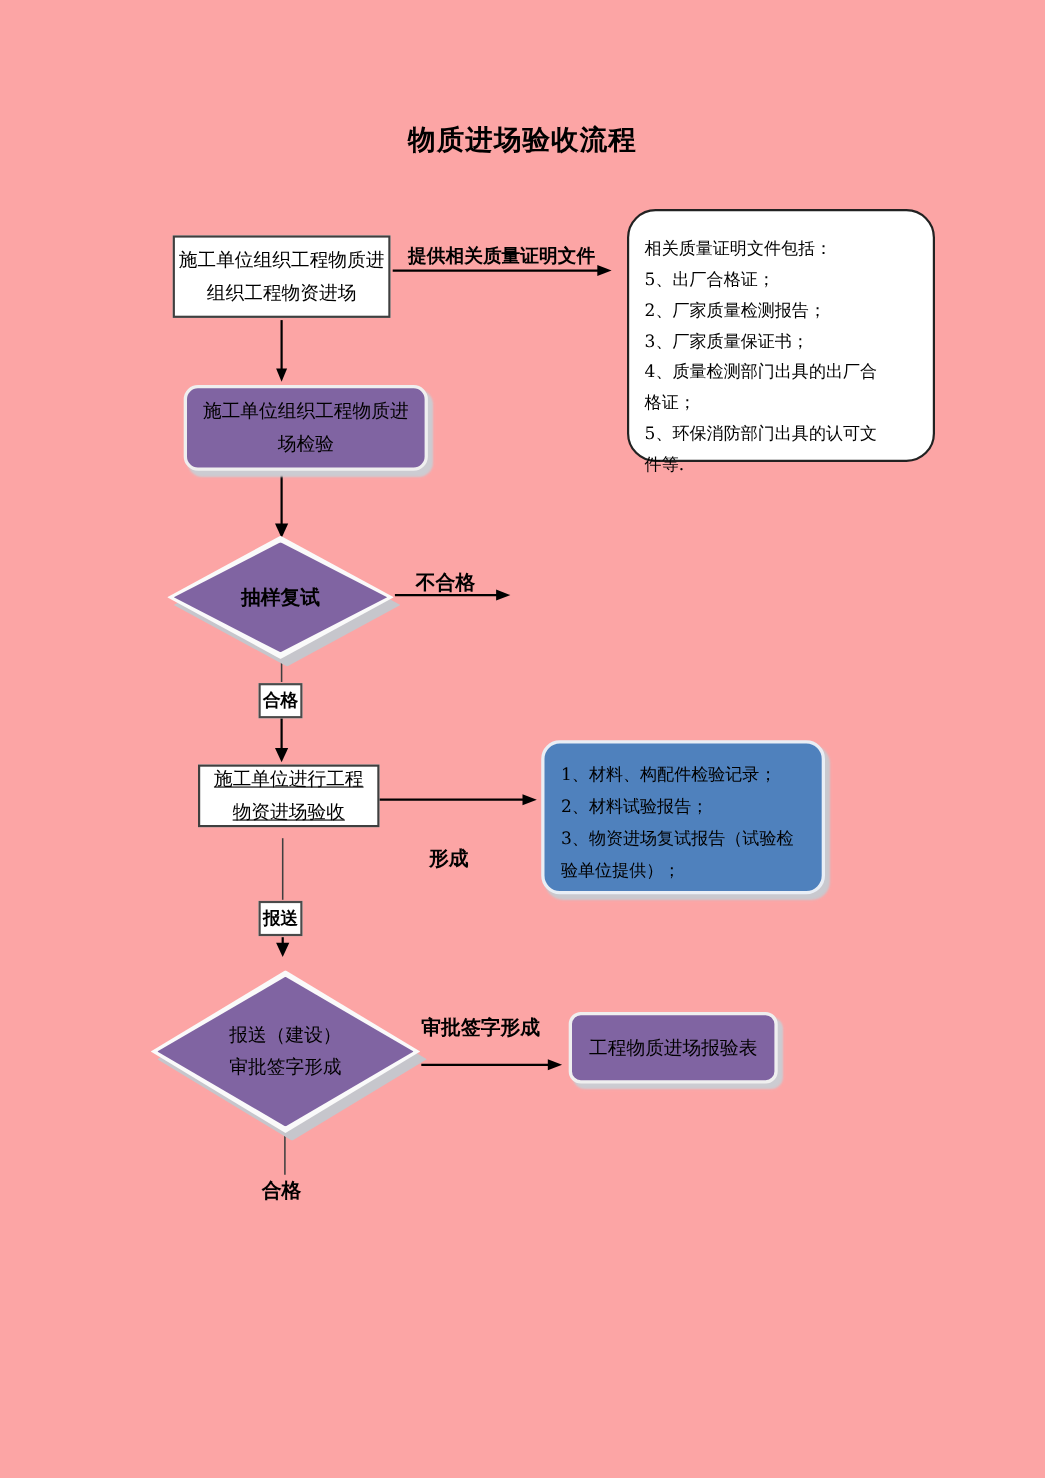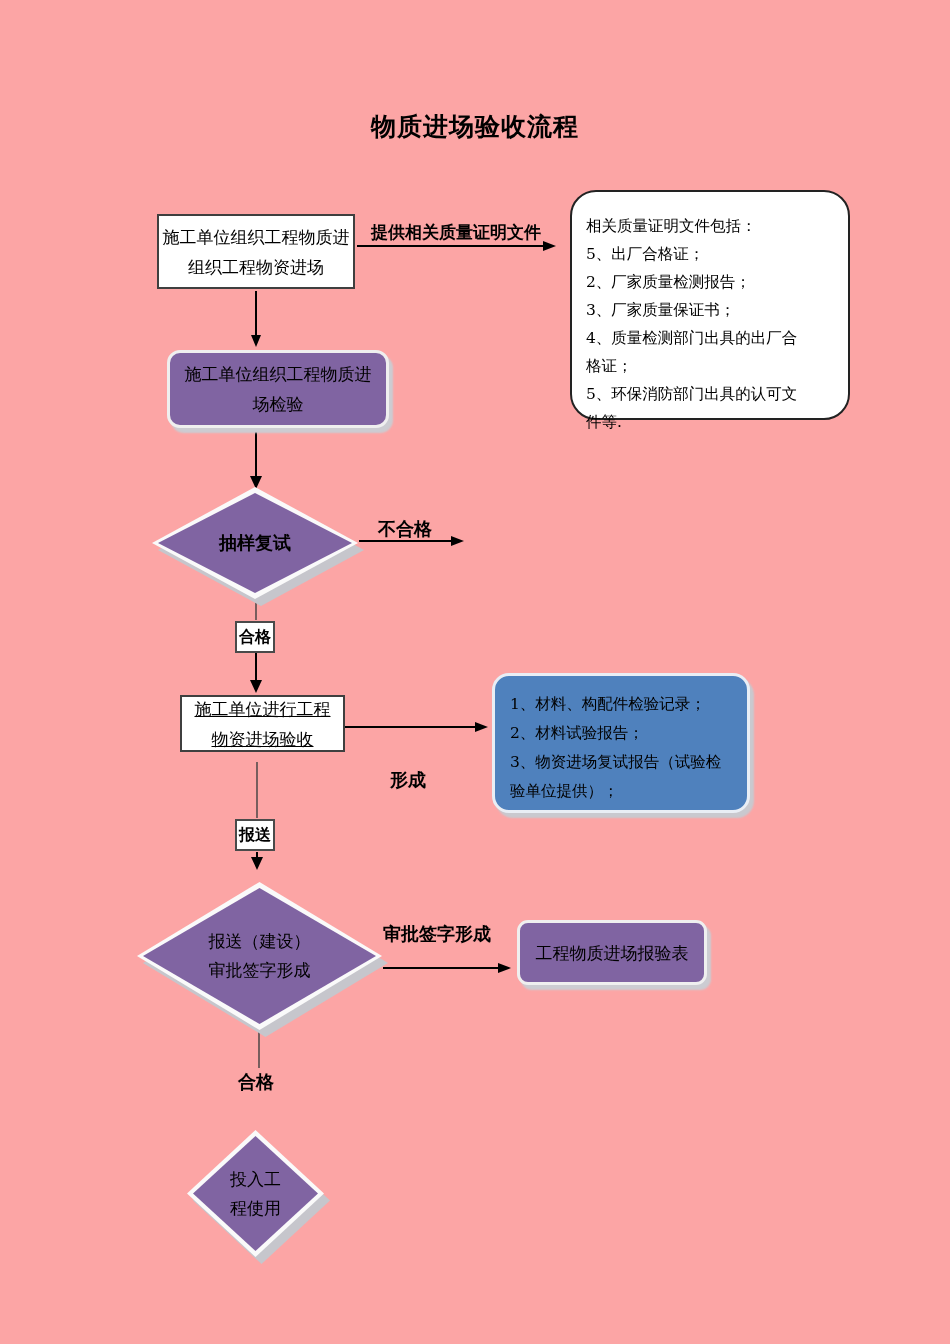--- a/index.html
+++ b/index.html
@@ -146,27 +146,20 @@
   <div class="diamond" style="left:137px;top:882px;width:245px;height:148px;">
     <div class="dshadow"></div>
     <div class="dwhite"></div>
     <div class="dfill"></div>
     <div class="dtext center dt-serif">报送（建设）
 审批签字形成</div>
   </div>
 
   <div class="node pbox center" style="left:517px;top:920px;width:190px;height:65px;border-radius:11px;">工程物质进场报验表</div>
 
-  <div class="diamond" style="left:187px;top:1130px;width:137px;height:127px;">
-    <div class="dshadow"></div>
-    <div class="dwhite"></div>
-    <div class="dfill"></div>
-    <div class="dtext center dt-serif">投入工
-程使用</div>
-  </div>
 
   <div class="albl" style="left:371px;top:221px;font-size:17px;">提供相关质量证明文件</div>
   <div class="albl" style="left:378px;top:517px;">不合格</div>
   <div class="albl" style="left:390px;top:724px;margin-top:44px;">形成</div>
   <div class="albl" style="left:383px;top:922px;">审批签字形成</div>
   <div class="albl" style="left:238px;top:1070px;">合格</div>
 
 </div>
 
 </body></html>

